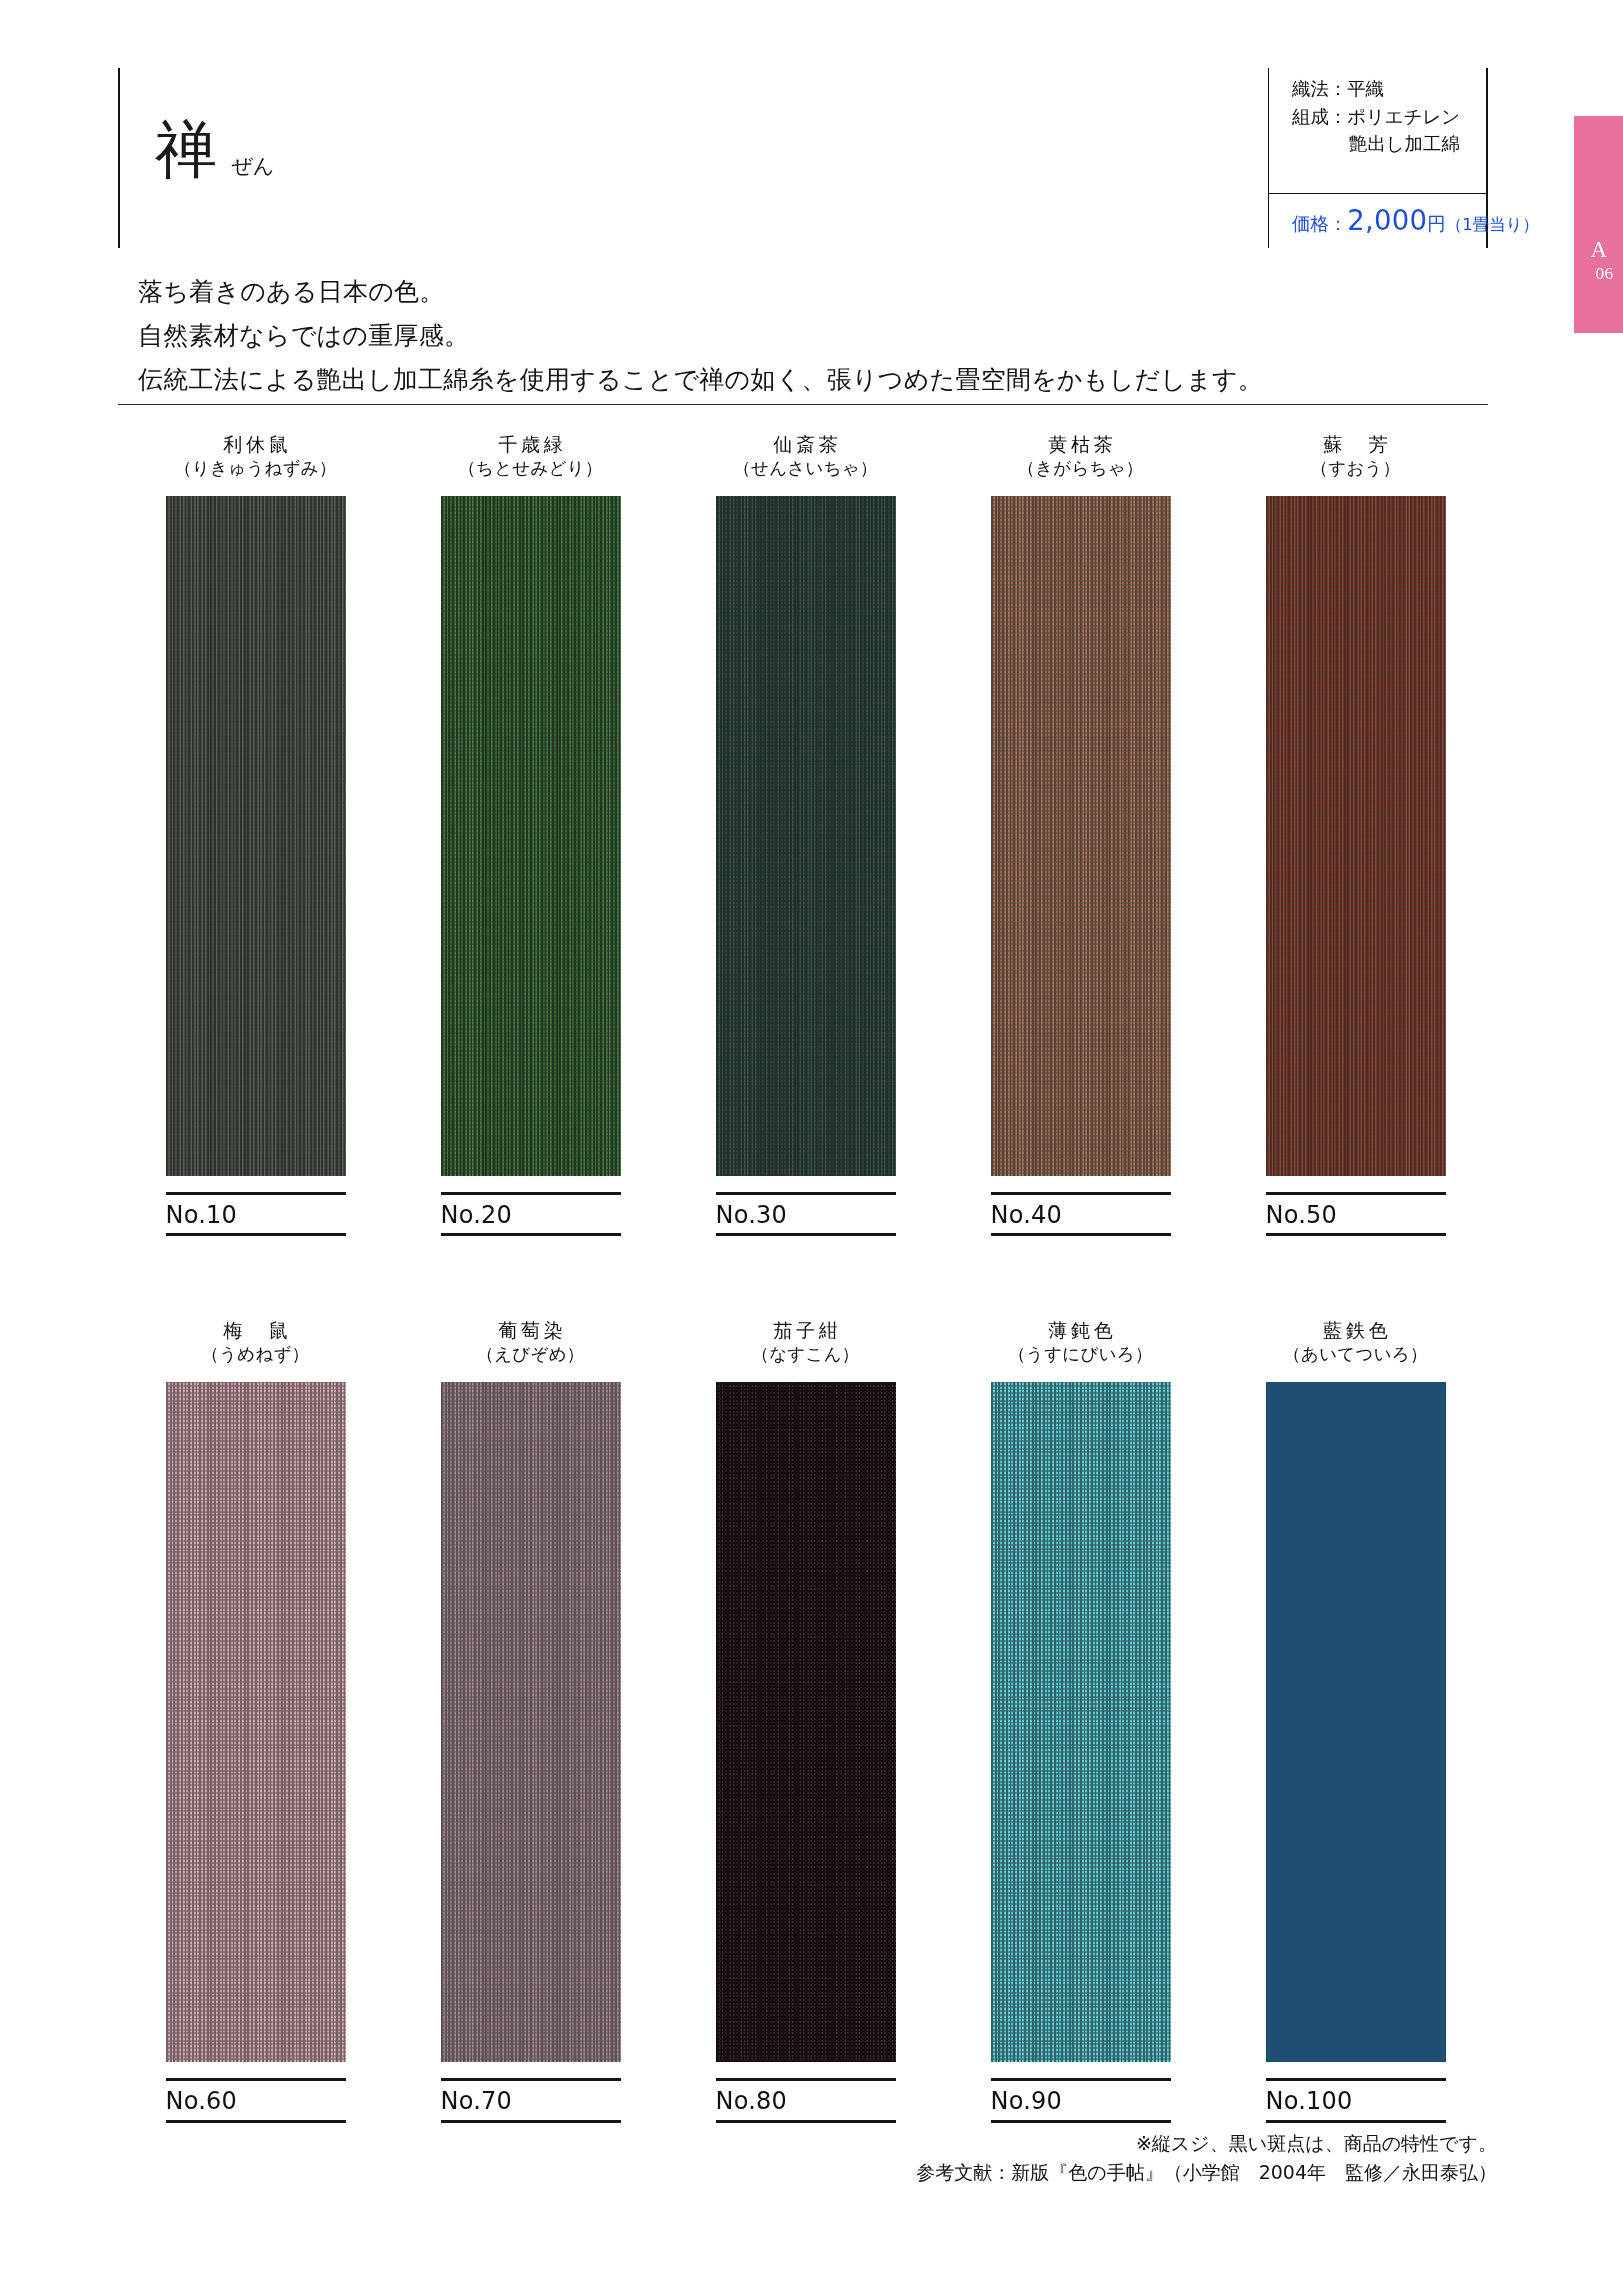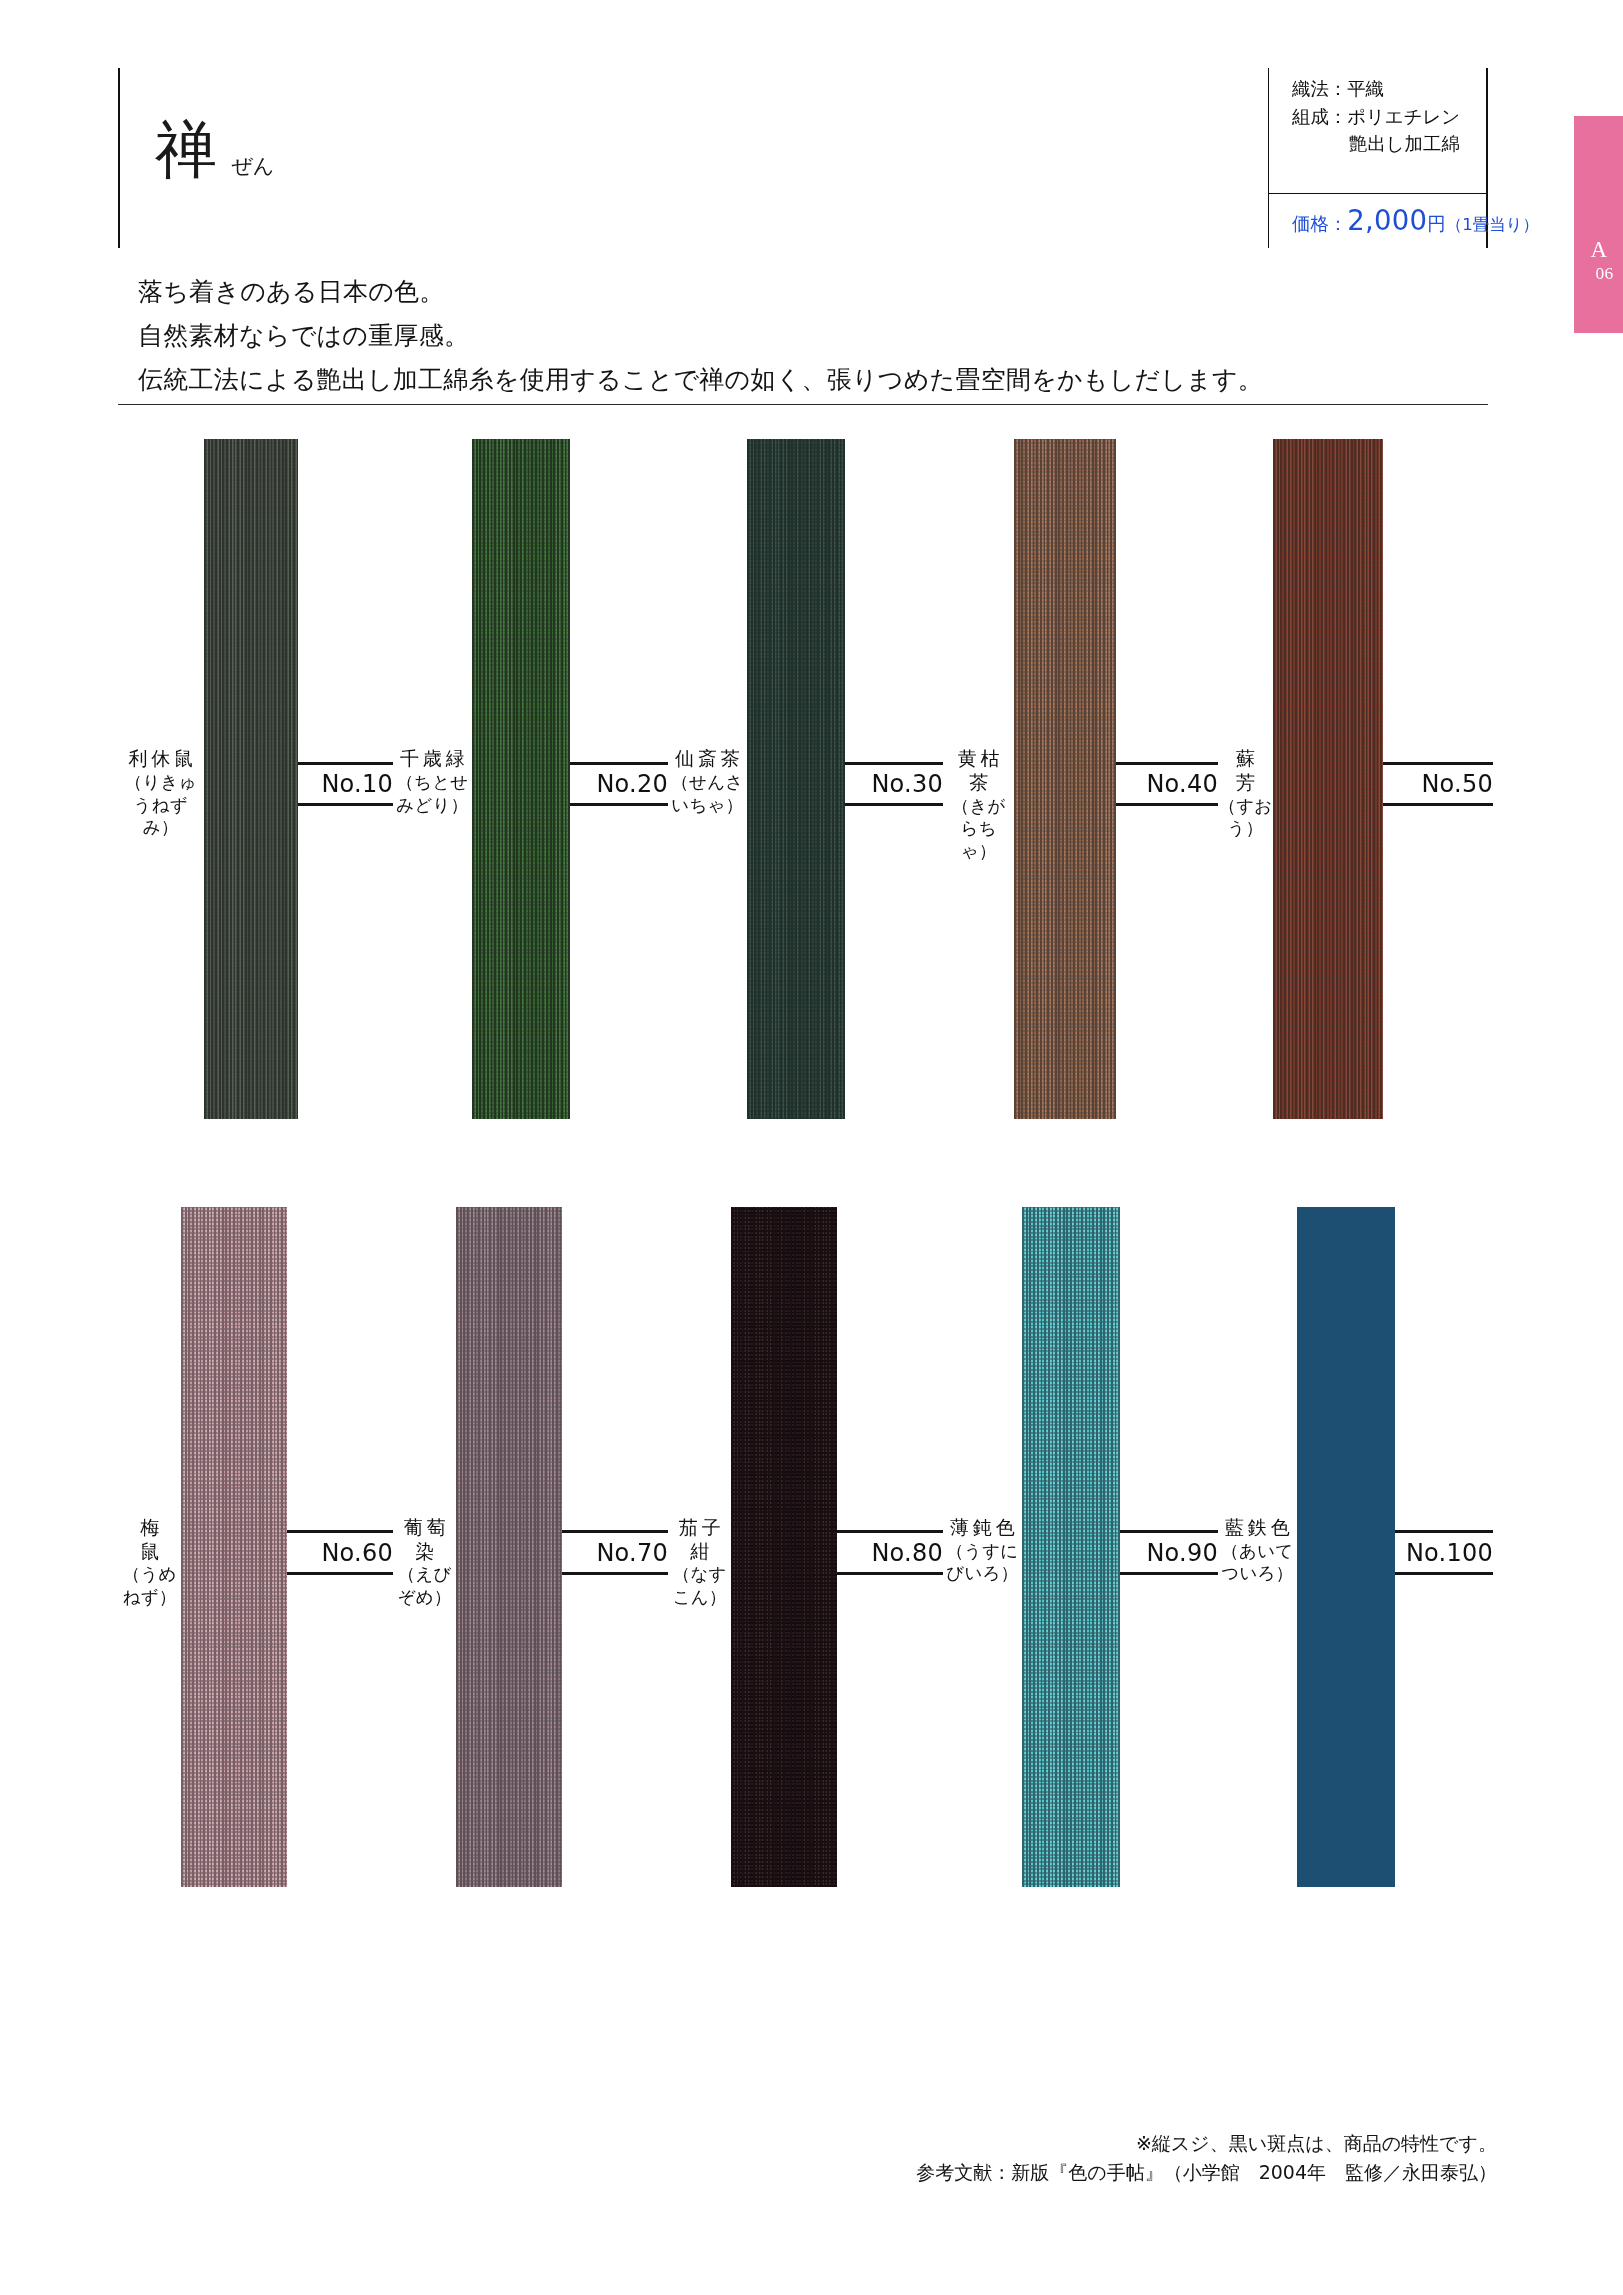--- a/index.html
+++ b/index.html
@@ -176,20 +176,21 @@
   }
   .row {
     display: flex;
     justify-content: flex-start;
   }
   .row.row-2 { margin-top: 83px; }
 
   .cell {
     width: 275px;
     display: flex;
+    flex-direction: column;
     align-items: center;
   }
   .cell-names {
     text-align: center;
     font-family: "Liberation Serif", "DejaVu Serif", serif;
     color: #111;
     height: 57px;
   }
   .cell-name-ja {
     font-size: 19px;
@@ -211,21 +212,21 @@
     overflow: hidden;
   }
   .swatch .weave {
     position: absolute;
     inset: 0;
   }
 
   .no-wrap {
     margin-top: 16.5px;
     width: 180px;
-    text-align: right;
+    text-align: left;
   }
   .no-rule-top {
     height: 2.8px;
     background: #151515;
   }
   .no-rule-bot {
     height: 2.8px;
     background: #151515;
   }
   .no-label {

